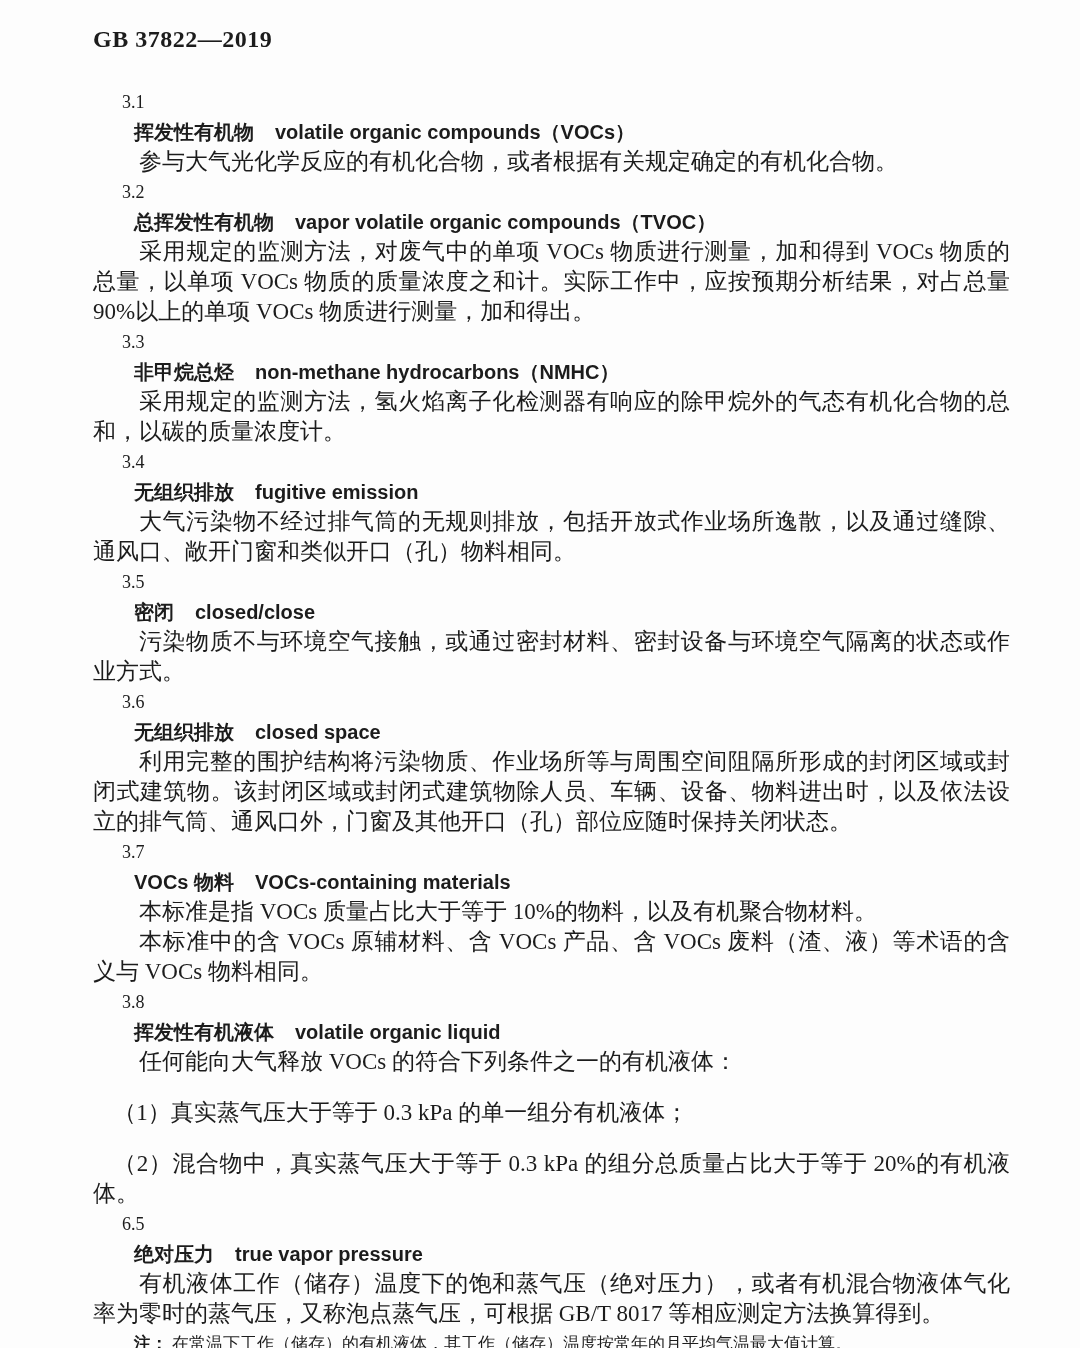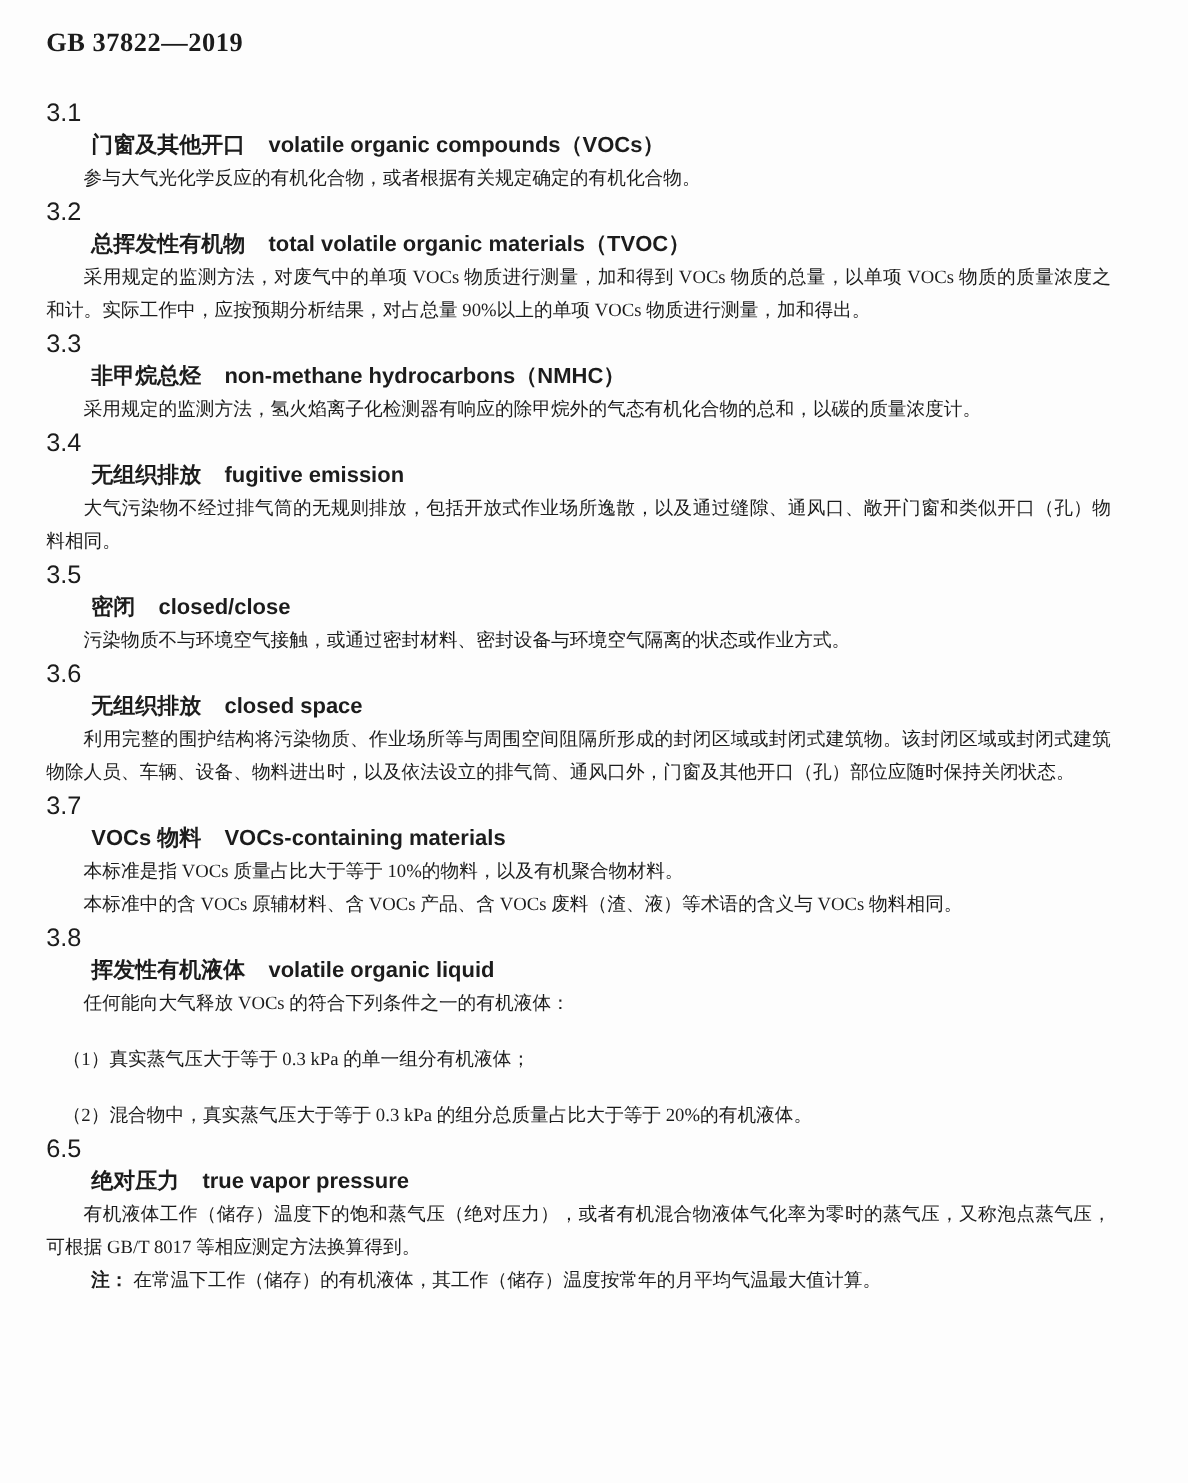--- a/index.html
+++ b/index.html
@@ -10,51 +10,52 @@
   body {
     width: 1080px;
     height: 1348px;
     overflow: hidden;
     color: #1c1c1c;
   }
   .page {
     box-sizing: border-box;
     width: 1080px;
     height: 1348px;
-    padding: 24px 70px 0 42px;
+    padding: 24px 70px 0 93px;
     background: #fdfdfd;
   }
   .doc-header {
     font-family: "Liberation Serif", serif;
     font-weight: bold;
     font-size: 24px;
     line-height: 30px;
     letter-spacing: 0.5px;
     margin: 0 0 33px 0;
   }
   .sec-num {
-    font-family: Liberation Sans, sans-serif;
-    font-size: 23px;
+    font-family: Liberation Serif, serif;
+    font-size: 18px;
     line-height: 30px;
+    margin-left: 29px;
   }
   .term-line {
     font-family: "Liberation Sans", sans-serif;
     font-weight: bold;
     font-size: 20px;
     line-height: 30px;
     padding-left: 41px;
     white-space: nowrap;
   }
   .term-en {
     margin-left: 21px;
   }
   .para {
     margin: 0;
     font-family: "Liberation Serif", serif;
-    font-size: 17px;
+    font-size: 23px;
     line-height: 30px;
     text-align: justify;
   }
   .para.normal { text-indent: 2em; }
   .para.item   { text-indent: 0.88em; margin-top: 21px; }
   .para.note {
     font-size: 17px;
     line-height: 30px;
     text-indent: 2.4em;
   }
@@ -65,29 +66,29 @@
 </style>
 </head>
 <body style="background: rgb(253, 253, 253); color: rgb(28, 28, 28);">
 
 <div class="page">
   <div class="doc-header">GB 37822—2019</div>
   <div id="sections">
   <section class="term-section">
     <div class="sec-num">3.1</div>
     <div class="term-line">
-      <span class="term-zh">门窗及其他开口</span><span class="term-en">volatile organic compounds（VOCs）</span>
+      <span class="term-zh">挥发性有机物</span><span class="term-en">volatile organic compounds（VOCs）</span>
     </div>
   <p class="para normal">参与大气光化学反应的有机化合物，或者根据有关规定确定的有机化合物。</p>
       </section>
 
   <section class="term-section">
     <div class="sec-num">3.2</div>
     <div class="term-line">
-      <span class="term-zh">总挥发性有机物</span><span class="term-en">total volatile organic materials（TVOC）</span>
+      <span class="term-zh">总挥发性有机物</span><span class="term-en">vapor volatile organic compounds（TVOC）</span>
     </div>
   <p class="para normal">采用规定的监测方法，对废气中的单项 VOCs 物质进行测量，加和得到 VOCs 物质的总量，以单项 VOCs 物质的质量浓度之和计。实际工作中，应按预期分析结果，对占总量 90%以上的单项 VOCs 物质进行测量，加和得出。</p>
       </section>
 
   <section class="term-section">
     <div class="sec-num">3.3</div>
     <div class="term-line">
       <span class="term-zh">非甲烷总烃</span><span class="term-en">non-methane hydrocarbons（NMHC）</span>
     </div>
   <p class="para normal">采用规定的监测方法，氢火焰离子化检测器有响应的除甲烷外的气态有机化合物的总和，以碳的质量浓度计。</p>

